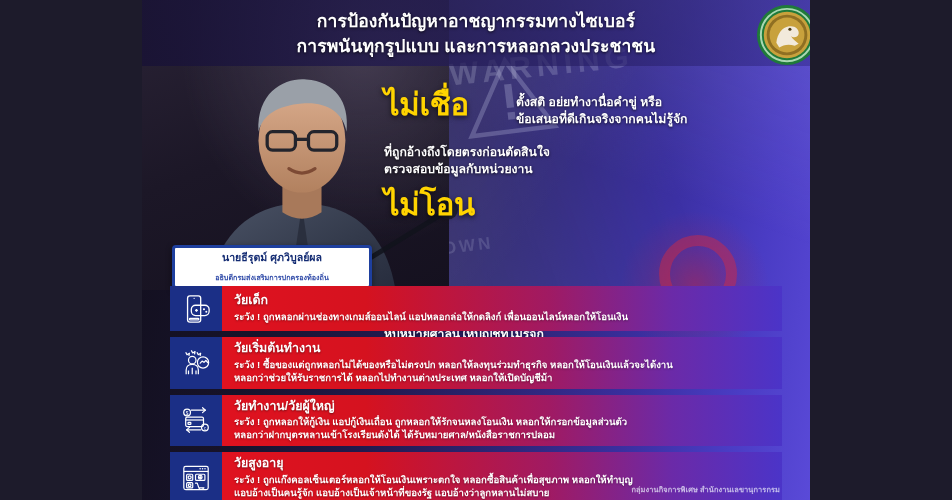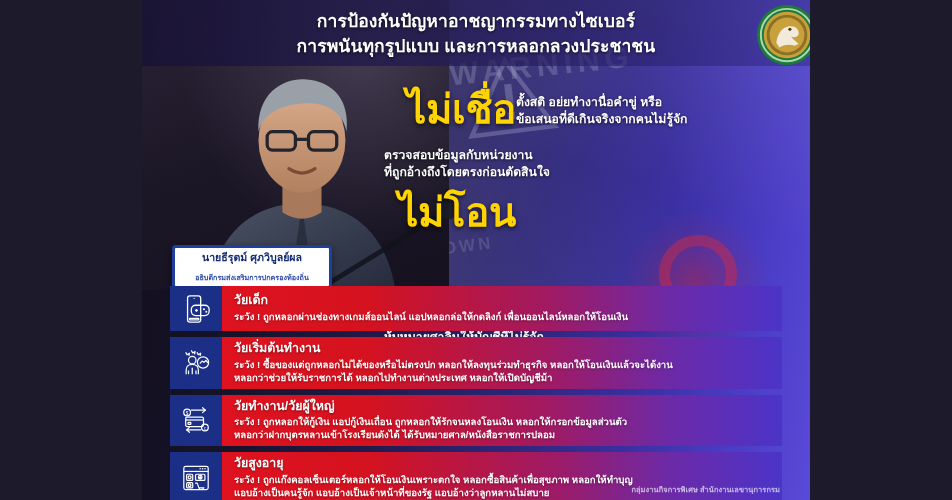--- a/index.html
+++ b/index.html
@@ -123,42 +123,41 @@
   .slogan-row {
     display:flex;
     align-items:flex-start;
     margin-bottom:10px;
   }
   .slogan-row:last-child { margin-bottom:0;flex-direction:column; }
   .slogan-key {
     width:132px;
     flex:0 0 132px;
     color:#ffd400;
-    font-size:40px;
+    font-size:31px;
     font-weight:700;
     line-height:1.08;
     text-shadow:0 2px 5px rgba(0,0,0,.62);
     letter-spacing:-.3px;
-    text-align:right;
   }
   .slogan-desc {
     flex:1;
     color:#ffffff;
     font-size:12.2px;
     font-weight:700;
     line-height:1.40;
     padding-top:6px;
     text-shadow:0 1px 3px rgba(0,0,0,.72);
   }
   .slogan-desc span { display:block; }
 
   
   .nameplate {
     position:absolute; left:30px; top:245px;
-    width:160px;
+    width:200px;
     background:#ffffff;
     border:3px solid #1e3f9e;
     border-radius:4px;
     text-align:center;
     padding:3px 4px 4px 4px;
     z-index:7;
     box-shadow:0 2px 6px rgba(0,0,0,.45);
   }
   .nameplate .nm-name {
     color:#122a72;
@@ -315,22 +314,22 @@
       <div class="slogan-row">
         <div class="slogan-key">ไม่เชื่อ</div>
         <div class="slogan-desc">
           <span>ตั้งสติ อย่ยทำงานื่อคำขู่ หรือ</span>
           <span>ข้อเสนอที่ดีเกินจริงจากคนไม่รู้จัก</span>
         </div>
       </div>
 
       <div class="slogan-row">
         <div class="slogan-desc">
+          <span>ที่ถูกอ้างถึงโดยตรงก่อนตัดสินใจ</span>
           <span>ตรวจสอบข้อมูลกับหน่วยงาน</span>
-          <span>ที่ถูกอ้างถึงโดยตรงก่อนตัดสินใจ</span>
         </div>
       </div>
 
       <div class="slogan-row">
         <div class="slogan-key">ไม่โอน</div>
         <div class="slogan-desc">
           <span>ห้บหมายศาลินให้บัญชีที่ไม่รู้จัก</span>
         </div>
       </div>
 

